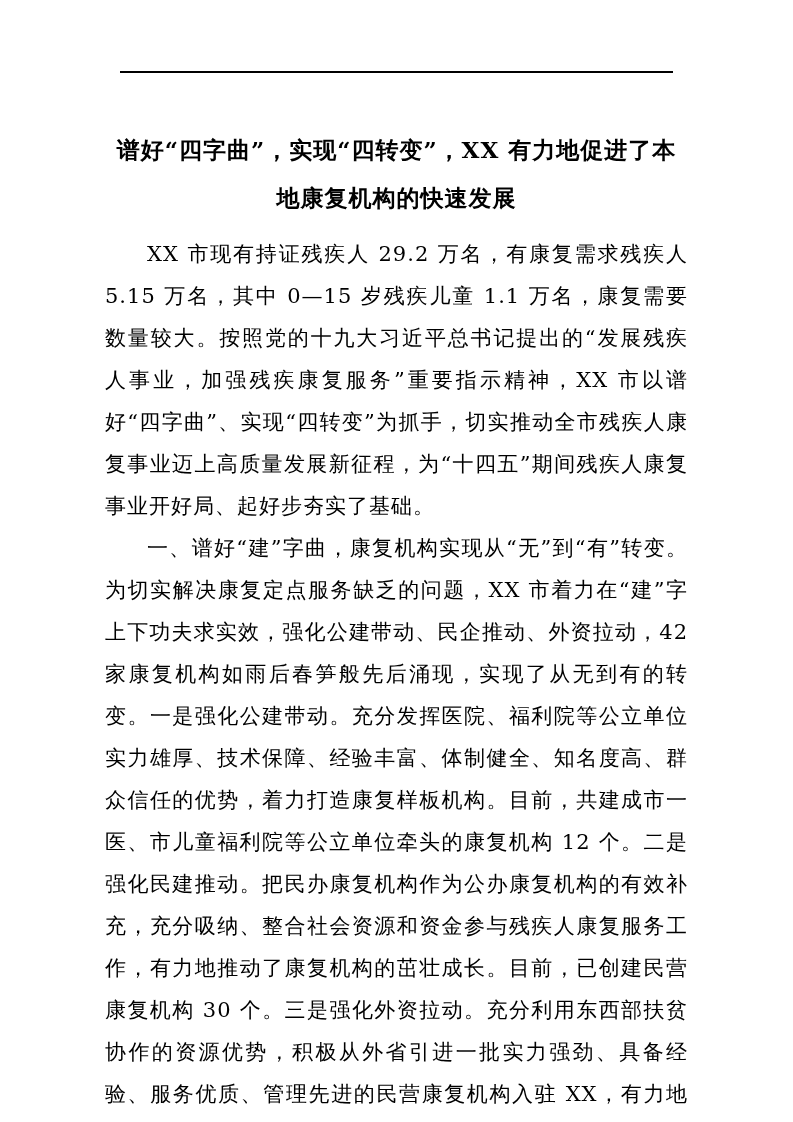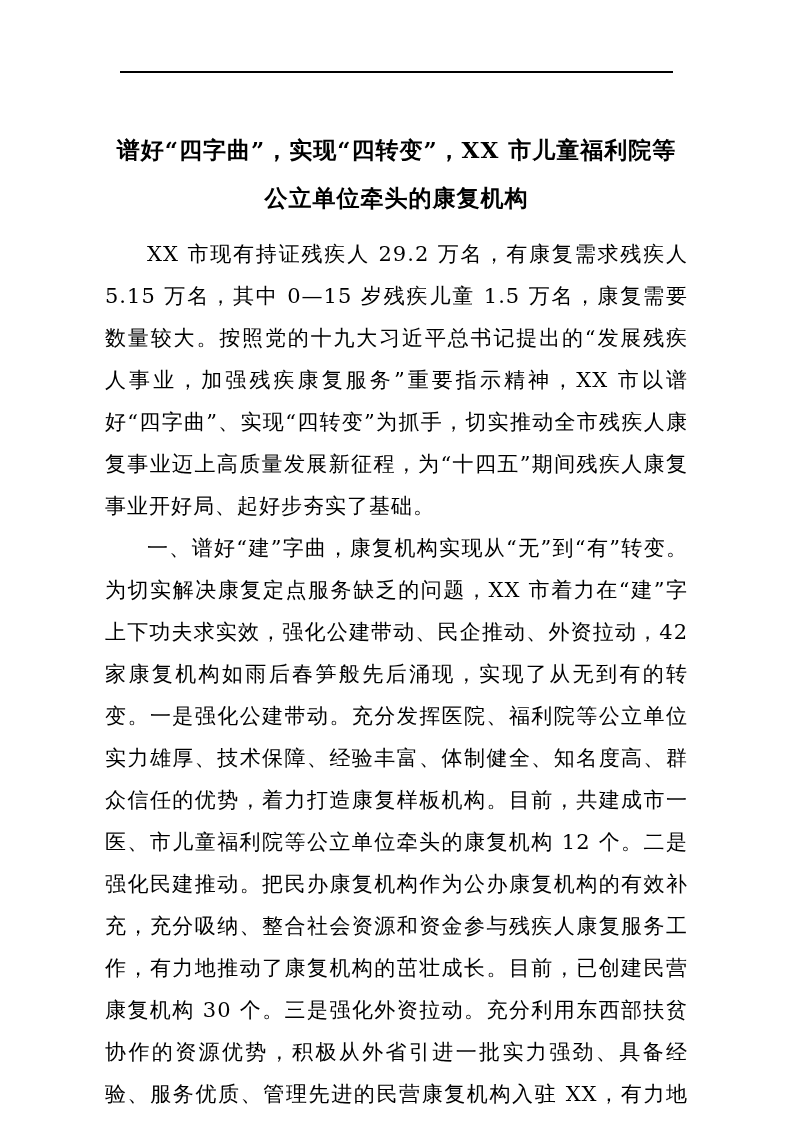--- a/index.html
+++ b/index.html
@@ -52,21 +52,21 @@
 </style>
 </head>
 <body>
 
 <div class="page">
 
   <div class="header-rule"></div>
 
   <div class="content">
 
-    <h1 class="doc-title">谱好“四字曲”，实现“四转变”，XX 市儿童福利院等公立单位牵头的康复机构</h1>
+    <h1 class="doc-title">谱好“四字曲”，实现“四转变”，XX 有力地促进了本地康复机构的快速发展</h1>
 
-    <p class="body-paragraph first">XX 市现有持证残疾人 29.2 万名，有康复需求残疾人 5.15 万名，其中 0—15 岁残疾儿童 1.5 万名，康复需要数量较大。按照党的十九大习近平总书记提出的“发展残疾人事业，加强残疾康复服务”重要指示精神，XX 市以谱好“四字曲”、实现“四转变”为抓手，切实推动全市残疾人康复事业迈上高质量发展新征程，为“十四五”期间残疾人康复事业开好局、起好步夯实了基础。</p>
+    <p class="body-paragraph first">XX 市现有持证残疾人 29.2 万名，有康复需求残疾人 5.15 万名，其中 0—15 岁残疾儿童 1.1 万名，康复需要数量较大。按照党的十九大习近平总书记提出的“发展残疾人事业，加强残疾康复服务”重要指示精神，XX 市以谱好“四字曲”、实现“四转变”为抓手，切实推动全市残疾人康复事业迈上高质量发展新征程，为“十四五”期间残疾人康复事业开好局、起好步夯实了基础。</p>
 
     <p class="body-paragraph">一、谱好“建”字曲，康复机构实现从“无”到“有”转变。为切实解决康复定点服务缺乏的问题，XX 市着力在“建”字上下功夫求实效，强化公建带动、民企推动、外资拉动，42 家康复机构如雨后春笋般先后涌现，实现了从无到有的转变。一是强化公建带动。充分发挥医院、福利院等公立单位实力雄厚、技术保障、经验丰富、体制健全、知名度高、群众信任的优势，着力打造康复样板机构。目前，共建成市一医、市儿童福利院等公立单位牵头的康复机构 12 个。二是强化民建推动。把民办康复机构作为公办康复机构的有效补充，充分吸纳、整合社会资源和资金参与残疾人康复服务工作，有力地推动了康复机构的茁壮成长。目前，已创建民营康复机构 30 个。三是强化外资拉动。充分利用东西部扶贫协作的资源优势，积极从外省引进一批实力强劲、具备经验、服务优质、管理先进的民营康复机构入驻 XX，有力地促进了本地康复机构的快速发展，较好形成了互相补</p>
 
   </div>
 
 </div>
 
 </body></html>

